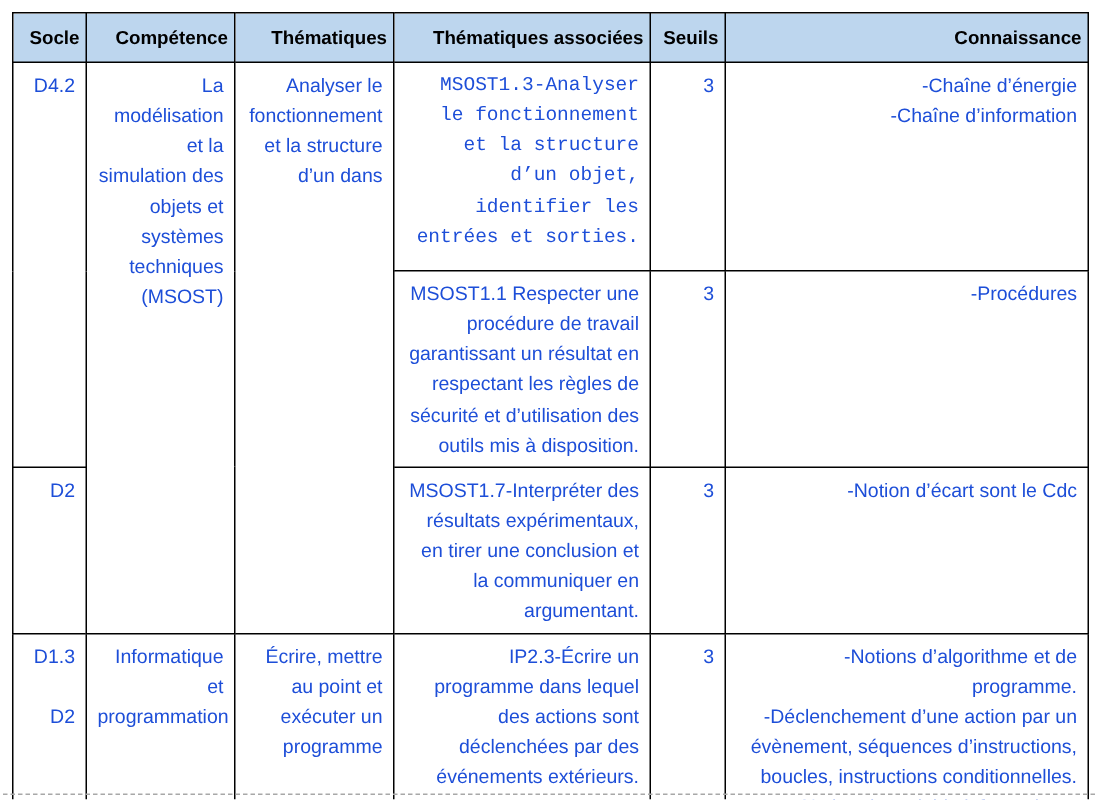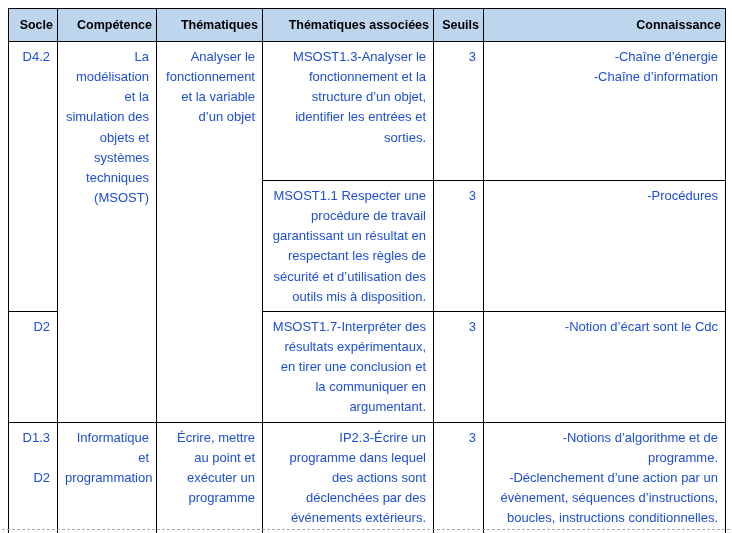--- a/index.html
+++ b/index.html
@@ -47,21 +47,21 @@
     white-space: pre-line;
   }
   td.bold-cell {
     font-weight: normal;
     color: #000000;
     font-size: 12px;
     line-height: 1.7;
     padding: 5px 4px 4px 6px;
   }
   td.socle-cell { font-size: 13px; }
-  td.pt-10 { padding-top: 10px; }
+  td.pt-10 { padding-top: 10px; font-family: Liberation Mono, monospace; }
   td.pt-18 { padding-top: 17px; margin-top: 42px; }
   td.pt-20 { padding-top: 20px; }
   tr.row-1 { height: 139px; }
   tr.row-2 { height: 123px; }
   tr.row-3 { height: 100px; }
   tr.row-4 { height: 122px; }
   .page-boundary {
     position: absolute;
     left: 2px;
     right: 2px;
@@ -90,21 +90,21 @@
         <th>Thématiques</th>
         <th>Thématiques associées</th>
         <th>Seuils</th>
         <th>Connaissance</th>
       </tr>
     </thead>
     <tbody>
       <tr class="row-1">
         <td class="socle-cell" rowspan="2">D4.2</td>
         <td class="bold-cell" rowspan="3">La modélisation et la simulation des objets et systèmes techniques (MSOST)</td>
-        <td class="bold-cell" rowspan="3">Analyser le fonctionnement et la variable d’un objet</td>
+        <td class="bold-cell" rowspan="3">Analyser le fonctionnement et la structure d’un dans</td>
         <td class="pt-10">MSOST1.3-Analyser le fonctionnement et la structure d’un objet, identifier les entrées et sorties.</td>
         <td>3</td>
         <td>-Chaîne d’énergie
 -Chaîne d’information</td>
       </tr>
       <tr class="row-2">
         <td>MSOST1.1 Respecter une procédure de travail garantissant un résultat en respectant les règles de sécurité et d’utilisation des outils mis à disposition.</td>
         <td>3</td>
         <td>-Procédures</td>
       </tr>

